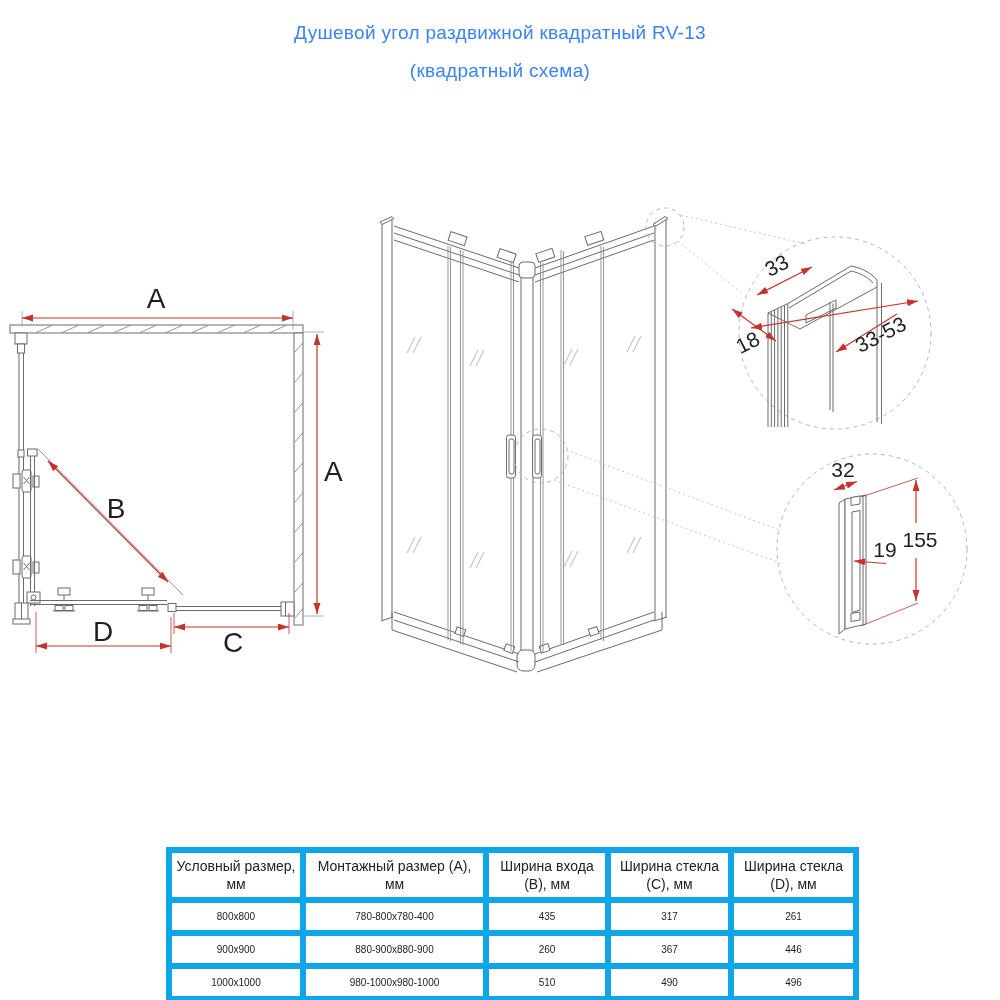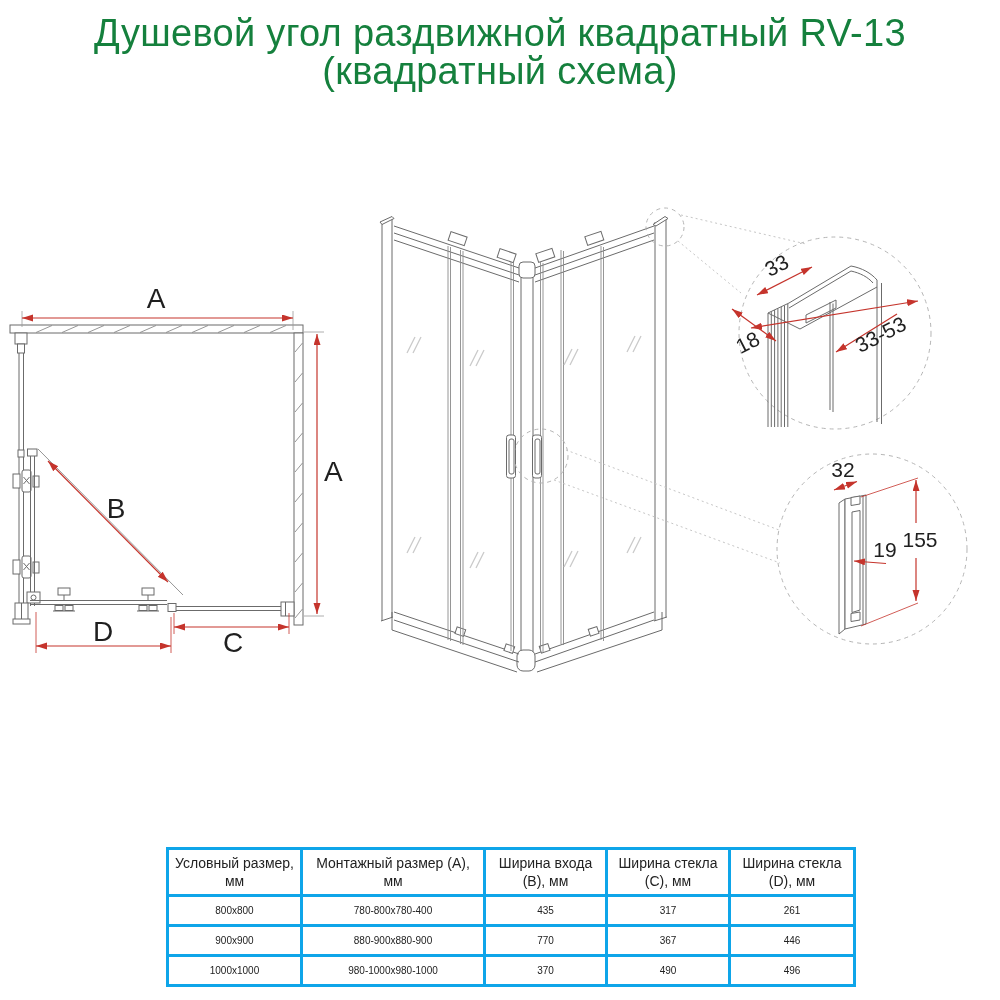--- a/index.html
+++ b/index.html
@@ -1,34 +1,34 @@
 <!DOCTYPE html>
 <html><head>
 <meta charset="utf-8">
 <style>
   html,body{margin:0;padding:0;background:#fff;}
   body{width:1000px;height:1000px;position:relative;font-family:"Liberation Sans",sans-serif;overflow:hidden;}
-  .title{position:absolute;top:14px;left:0;width:1000px;text-align:center;color:#15803d;
-         font-size:38px;line-height:38px;letter-spacing:.3px;}
+  .title{position:absolute;top:14px;left:0;width:1000px;text-align:center;color:#3b82f6;
+         font-size:19px;line-height:38px;letter-spacing:.3px;}
   .drawing{position:absolute;top:0;left:0;}
   svg text{font-family:"Liberation Sans",sans-serif;fill:#1f1f1f;}
   .ln{stroke:#6b6b6b;stroke-width:1;fill:none;}
   .lns{stroke:#8a8a8a;stroke-width:.9;fill:none;}
   .wf{fill:#fff;stroke:#6b6b6b;stroke-width:1;}
   .red{stroke:#c5342c;stroke-width:1.2;fill:none;}
   .redthin{stroke:#c5342c;stroke-width:.8;fill:none;}
   .ext{stroke:#9a9a9a;stroke-width:.8;fill:none;}
   .dash{stroke:#b5b5b5;stroke-width:1;fill:none;stroke-dasharray:4 4;}
   .dot{stroke:#c6c6c6;stroke-width:1;fill:none;stroke-dasharray:2 3;}
   .refl{stroke:#c9c9c9;stroke-width:1.3;fill:none;}
   .biglbl{font-size:28px;}
   .dimtxt{font-size:21px;}
   .spec-table{position:absolute;left:166px;top:847px;border-collapse:collapse;table-layout:fixed;
               width:687px;color:#222;}
-  .spec-table th,.spec-table td{border:3px solid #0ea5e9;text-align:center;vertical-align:middle;
+  .spec-table th,.spec-table td{border:6px solid #0ea5e9;text-align:center;vertical-align:middle;
               background:#fff;padding:0 4px;}
   .spec-table th{font-weight:normal;font-size:14px;line-height:1.3;height:44px;}
   .spec-table td{font-size:10px;height:27px;}
 </style>
 </head>
 <body>
 
 <div class="title">
   <div>Душевой угол раздвижной квадратный RV-13</div>
   <div>(квадратный схема)</div>
@@ -346,25 +346,25 @@
     <tr>
       <td>800x800</td>
       <td>780-800x780-400</td>
       <td>435</td>
       <td>317</td>
       <td>261</td>
     </tr>
     <tr>
       <td>900x900</td>
       <td>880-900x880-900</td>
-      <td>770</td>
+      <td>260</td>
       <td>367</td>
       <td>446</td>
     </tr>
     <tr>
       <td>1000x1000</td>
       <td>980-1000x980-1000</td>
-      <td>370</td>
+      <td>510</td>
       <td>490</td>
       <td>496</td>
     </tr>
   </tbody>
 </table>
 
 </body></html>

